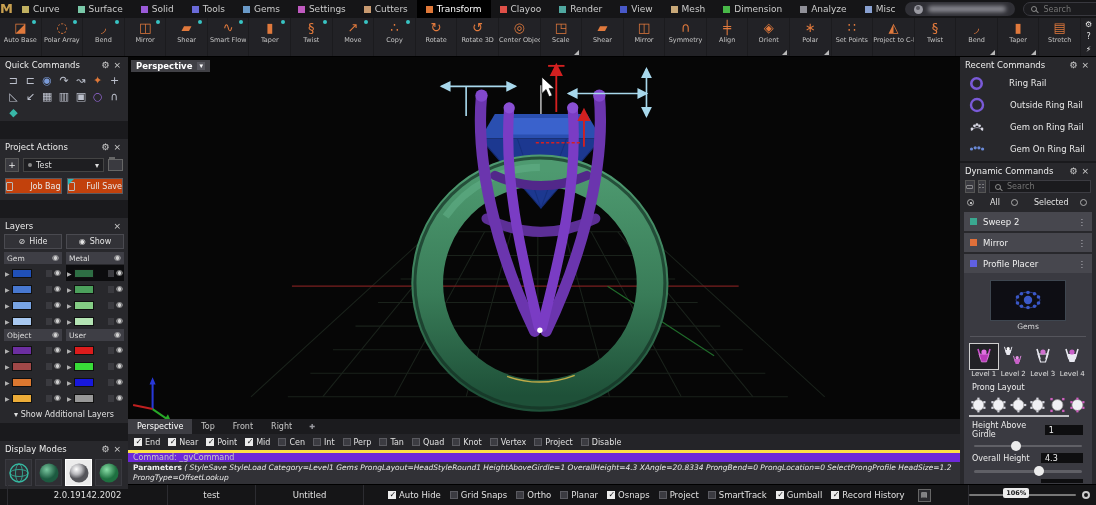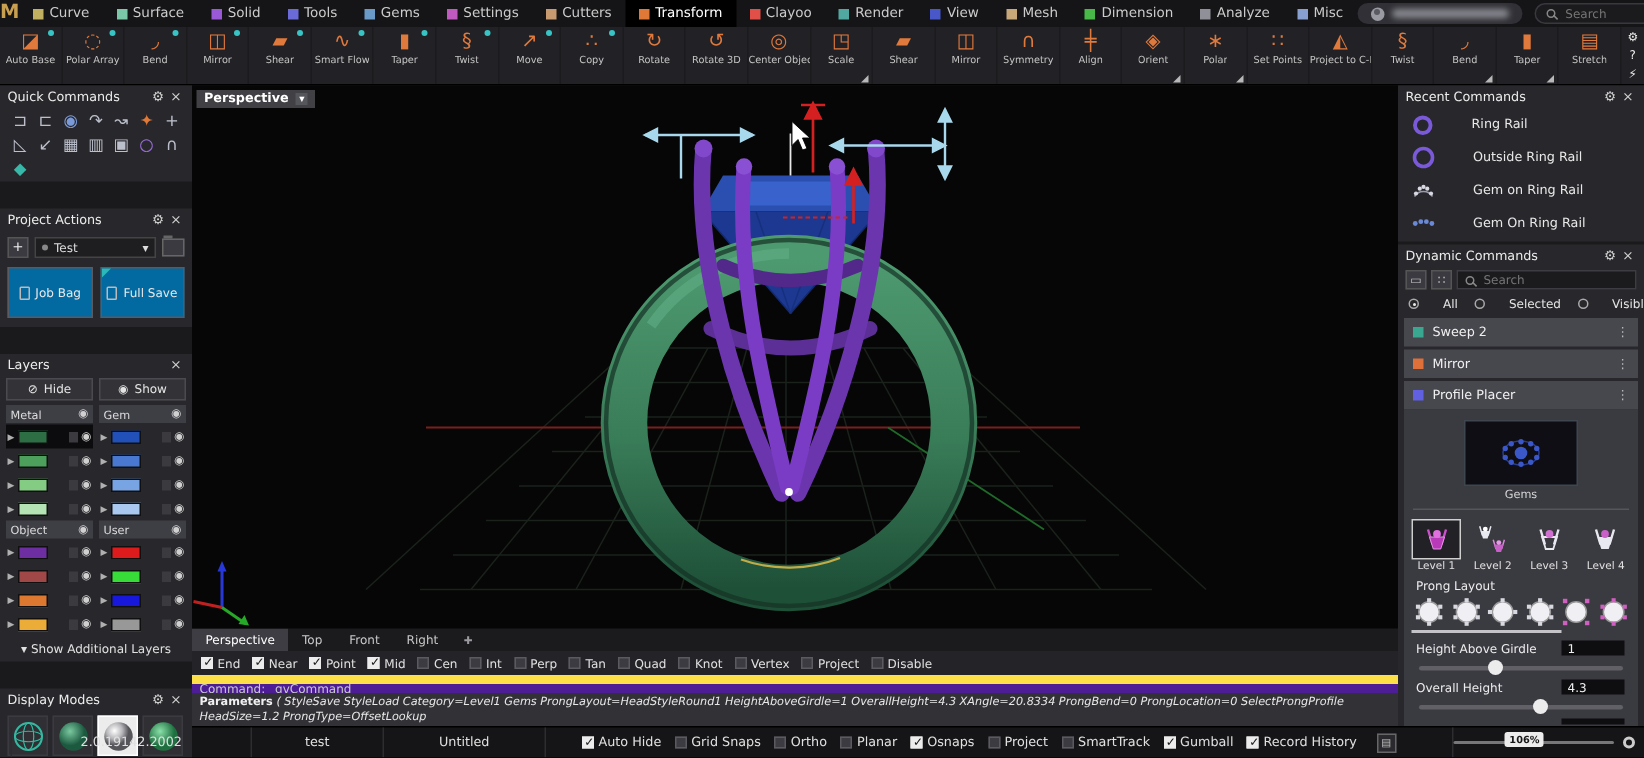--- a/index.html
+++ b/index.html
@@ -25,40 +25,40 @@
   .toolbar{height:39px;background:#222226;display:flex;border-bottom:1px solid #000}
   .tb{position:relative;flex:1;display:flex;flex-direction:column;align-items:center;padding-top:2px;border-right:1px solid #1b1b1e;min-width:0}
   .tb .g{color:#e0793c;font-size:13px;line-height:15px;height:16px}
   .tb .lbl{font-size:6.5px;color:#c4c4c4;white-space:nowrap;overflow:hidden;max-width:100%}
   .tb .dot{position:absolute;top:2px;right:5px;width:4px;height:4px;border-radius:50%;background:#38c4c4}
   .tb.hasmenu::after{content:"";position:absolute;bottom:1px;right:2px;border-left:5px solid transparent;border-bottom:5px solid #b8b8b8}
   .tbside{width:15px;display:flex;flex-direction:column;align-items:center;justify-content:space-around;color:#e8e8e8;font-size:8px;background:#222226}
   
   .main{display:flex;height:427px}
   .lcol{width:128px;background:#1a1a1d;display:flex;flex-direction:column;gap:18px;flex:none}
-  .rcol{width:164px;background:#1a1a1d;display:flex;flex-direction:column;gap:2px;flex:none}
+  .rcol{width:136px;background:#1a1a1d;display:flex;flex-direction:column;gap:2px;flex:none}
   .panel{background:#28282c;display:flex;flex-direction:column}
   .phead{height:15px;display:flex;align-items:center;padding:0 5px;font-size:8.5px;color:#ececec;flex:none}
   .phead .spacer{flex:1}
   .pico{color:#cfcfcf;font-size:9px;padding:0 2px}
   
   .qc{height:80px}
   .qgrid{display:grid;grid-template-columns:repeat(7,1fr);padding:2px 5px;row-gap:3px;color:#bcc0cc;font-size:11px;line-height:13px;text-align:center}
   
   .pa{height:82px}
   .parow{display:flex;align-items:center;gap:4px;padding:4px 5px 0 5px}
   .plus{width:14px;height:14px;background:#3a3a40;border:1px solid #555;display:flex;align-items:center;justify-content:center;color:#eee}
   .plus::before{content:"+"}
   .preset{flex:1;height:14px;background:#1e1e21;border:1px solid #444;display:flex;align-items:center;gap:4px;padding:0 4px;color:#ddd;font-size:8px}
   .preset .dd{margin-left:auto}
   .pdot{width:4px;height:4px;border-radius:50%;background:#888}
   .folder{width:15px;height:12px;background:#3a3a40;border:1px solid #666;position:relative}
   .folder::before{content:"";position:absolute;top:-3px;left:0;width:6px;height:2px;background:#666}
   .pbtnrow{display:flex;gap:5px;padding:6px 5px}
-  .pbtn{flex:1;height:34px;background:#0369a1;border:1px solid #5a5a60;display:flex;align-items:center;justify-content:center;gap:4px;font-size:8px;color:#e8e8e8;position:relative}
+  .pbtn{flex:1;height:16px;background:#c2410c;border:1px solid #5a5a60;display:flex;align-items:center;justify-content:space-between;gap:4px;font-size:8px;color:#e8e8e8;position:relative}
   .docico{width:7px;height:9px;border:1px solid #bbb;border-radius:1px}
   .fscorner{position:absolute;top:0;left:0;border-top:6px solid #2ab8b8;border-right:6px solid transparent}
   
   .ly{height:212px}
   .lbtns{display:flex;gap:4px;padding:1px 4px}
   .lbtn{flex:1;height:15px;background:#323237;border:1px solid #4a4a50;display:flex;align-items:center;justify-content:center;gap:4px;font-size:8px;color:#e4e4e4}
   .lgrid{display:grid;grid-template-columns:1fr 1fr;column-gap:4px;padding:2px 4px 0 4px}
   .ghead{background:#3e3e45;height:12px;display:flex;align-items:center;font-size:7.5px;padding:0 3px;color:#ddd;margin-bottom:1px}
   .ghead .eye{margin-left:auto}
   .lrow{display:flex;align-items:center;height:16px;gap:2px;padding:0 1px}
@@ -84,21 +84,21 @@
   .tabs{height:15px;background:#1b1b1e;display:flex;align-items:center;font-size:8px;flex:none}
   .tab{padding:0 9px;height:15px;display:flex;align-items:center;color:#c8c8c8}
   .tab.active{background:#3d3d43;color:#fff}
   .tabplus{padding:0 8px;color:#9a9aa0}
   .tabplus::before{content:"✚";font-size:7px}
   .osnaps{height:16px;background:#242428;display:flex;align-items:center;gap:8px;padding:0 6px;font-size:8px;color:#e0e0e0;flex:none;overflow:hidden}
   .os{display:flex;align-items:center;gap:3px;white-space:nowrap}
   .cb{width:8px;height:8px;background:#3b3b41;border:1px solid #5a5a60;position:relative;flex:none}
   .checked .cb{background:#ececec;border-color:#ececec}
   .checked .cb::after{content:"✓";position:absolute;left:0.5px;top:-2.5px;font-size:8px;color:#18181a;font-weight:bold}
-  .cmdline{height:12px;background:#4c1d95;font-size:8px;color:#c8c8c8;padding:0 5px;display:flex;align-items:center;flex:none;border-top:6px solid #fde047}
+  .cmdline{height:12px;background:#6d28d9;font-size:8px;color:#c8c8c8;padding:0 5px;display:flex;align-items:center;flex:none;border-top:3px solid #fde047}
   .params{height:22px;background:#313136;font-size:7.5px;color:#f0f0f0;padding:1px 5px;line-height:10px;flex:none;overflow:hidden}
   .params b{font-style:normal}
   .params i{font-style:italic;color:#e8e8e8}
   
   .rc-item{display:flex;align-items:center;gap:25px;height:22px;padding:0 9px;font-size:8.5px;color:#e8e8e8}
   .rc-item svg{flex:none}
   .dynp{flex:1;overflow:hidden}
   .dtools{display:flex;align-items:center;gap:3px;padding:2px 5px}
   .dtool{width:14px;height:13px;background:#3a3a40;border:1px solid #555;display:flex;align-items:center;justify-content:center;font-size:8px;color:#ccc}
   .dsearch{flex:1;height:13px;background:#1b1b1e;border:1px solid #3c3c42;display:flex;align-items:center;gap:4px;padding:0 5px}
@@ -413,74 +413,74 @@
               <span>Hide</span>
             </div>
           <div class="lbtn">
               <span>◉</span>
               <span>Show</span>
             </div>
         </div>
         <div class="lgrid">
           <div>
             <div class="ghead">
-                <span>Metal</span>
-                <span class="eye"></span>
-              </div>
-            <div class="lrow hl">
-                <span class="tri"></span>
-                <span class="sw" style="background: rgb(46, 110, 68);"></span>
-                <span class="lk"></span>
-                <span class="eye"></span>
-              </div>
-            <div class="lrow">
-                <span class="tri"></span>
-                <span class="sw" style="background: rgb(76, 160, 92);"></span>
-                <span class="lk"></span>
-                <span class="eye"></span>
-              </div>
-            <div class="lrow">
-                <span class="tri"></span>
-                <span class="sw" style="background: rgb(132, 204, 132);"></span>
-                <span class="lk"></span>
-                <span class="eye"></span>
-              </div>
-            <div class="lrow">
-                <span class="tri"></span>
-                <span class="sw" style="background: rgb(180, 228, 180);"></span>
+                <span>Gem</span>
+                <span class="eye"></span>
+              </div>
+            <div class="lrow">
+                <span class="tri"></span>
+                <span class="sw" style="background: rgb(32, 80, 184);"></span>
+                <span class="lk"></span>
+                <span class="eye"></span>
+              </div>
+            <div class="lrow">
+                <span class="tri"></span>
+                <span class="sw" style="background: rgb(72, 120, 208);"></span>
+                <span class="lk"></span>
+                <span class="eye"></span>
+              </div>
+            <div class="lrow">
+                <span class="tri"></span>
+                <span class="sw" style="background: rgb(120, 164, 228);"></span>
+                <span class="lk"></span>
+                <span class="eye"></span>
+              </div>
+            <div class="lrow">
+                <span class="tri"></span>
+                <span class="sw" style="background: rgb(168, 200, 240);"></span>
                 <span class="lk"></span>
                 <span class="eye"></span>
               </div>
           </div>
           <div>
             <div class="ghead">
-                <span>Gem</span>
-                <span class="eye"></span>
-              </div>
-            <div class="lrow">
-                <span class="tri"></span>
-                <span class="sw" style="background: rgb(32, 80, 184);"></span>
-                <span class="lk"></span>
-                <span class="eye"></span>
-              </div>
-            <div class="lrow">
-                <span class="tri"></span>
-                <span class="sw" style="background: rgb(72, 120, 208);"></span>
-                <span class="lk"></span>
-                <span class="eye"></span>
-              </div>
-            <div class="lrow">
-                <span class="tri"></span>
-                <span class="sw" style="background: rgb(120, 164, 228);"></span>
-                <span class="lk"></span>
-                <span class="eye"></span>
-              </div>
-            <div class="lrow">
-                <span class="tri"></span>
-                <span class="sw" style="background: rgb(168, 200, 240);"></span>
+                <span>Metal</span>
+                <span class="eye"></span>
+              </div>
+            <div class="lrow hl">
+                <span class="tri"></span>
+                <span class="sw" style="background: rgb(46, 110, 68);"></span>
+                <span class="lk"></span>
+                <span class="eye"></span>
+              </div>
+            <div class="lrow">
+                <span class="tri"></span>
+                <span class="sw" style="background: rgb(76, 160, 92);"></span>
+                <span class="lk"></span>
+                <span class="eye"></span>
+              </div>
+            <div class="lrow">
+                <span class="tri"></span>
+                <span class="sw" style="background: rgb(132, 204, 132);"></span>
+                <span class="lk"></span>
+                <span class="eye"></span>
+              </div>
+            <div class="lrow">
+                <span class="tri"></span>
+                <span class="sw" style="background: rgb(180, 228, 180);"></span>
                 <span class="lk"></span>
                 <span class="eye"></span>
               </div>
           </div>
           <div>
             <div class="ghead">
                 <span>Object</span>
                 <span class="eye"></span>
               </div>
             <div class="lrow">

